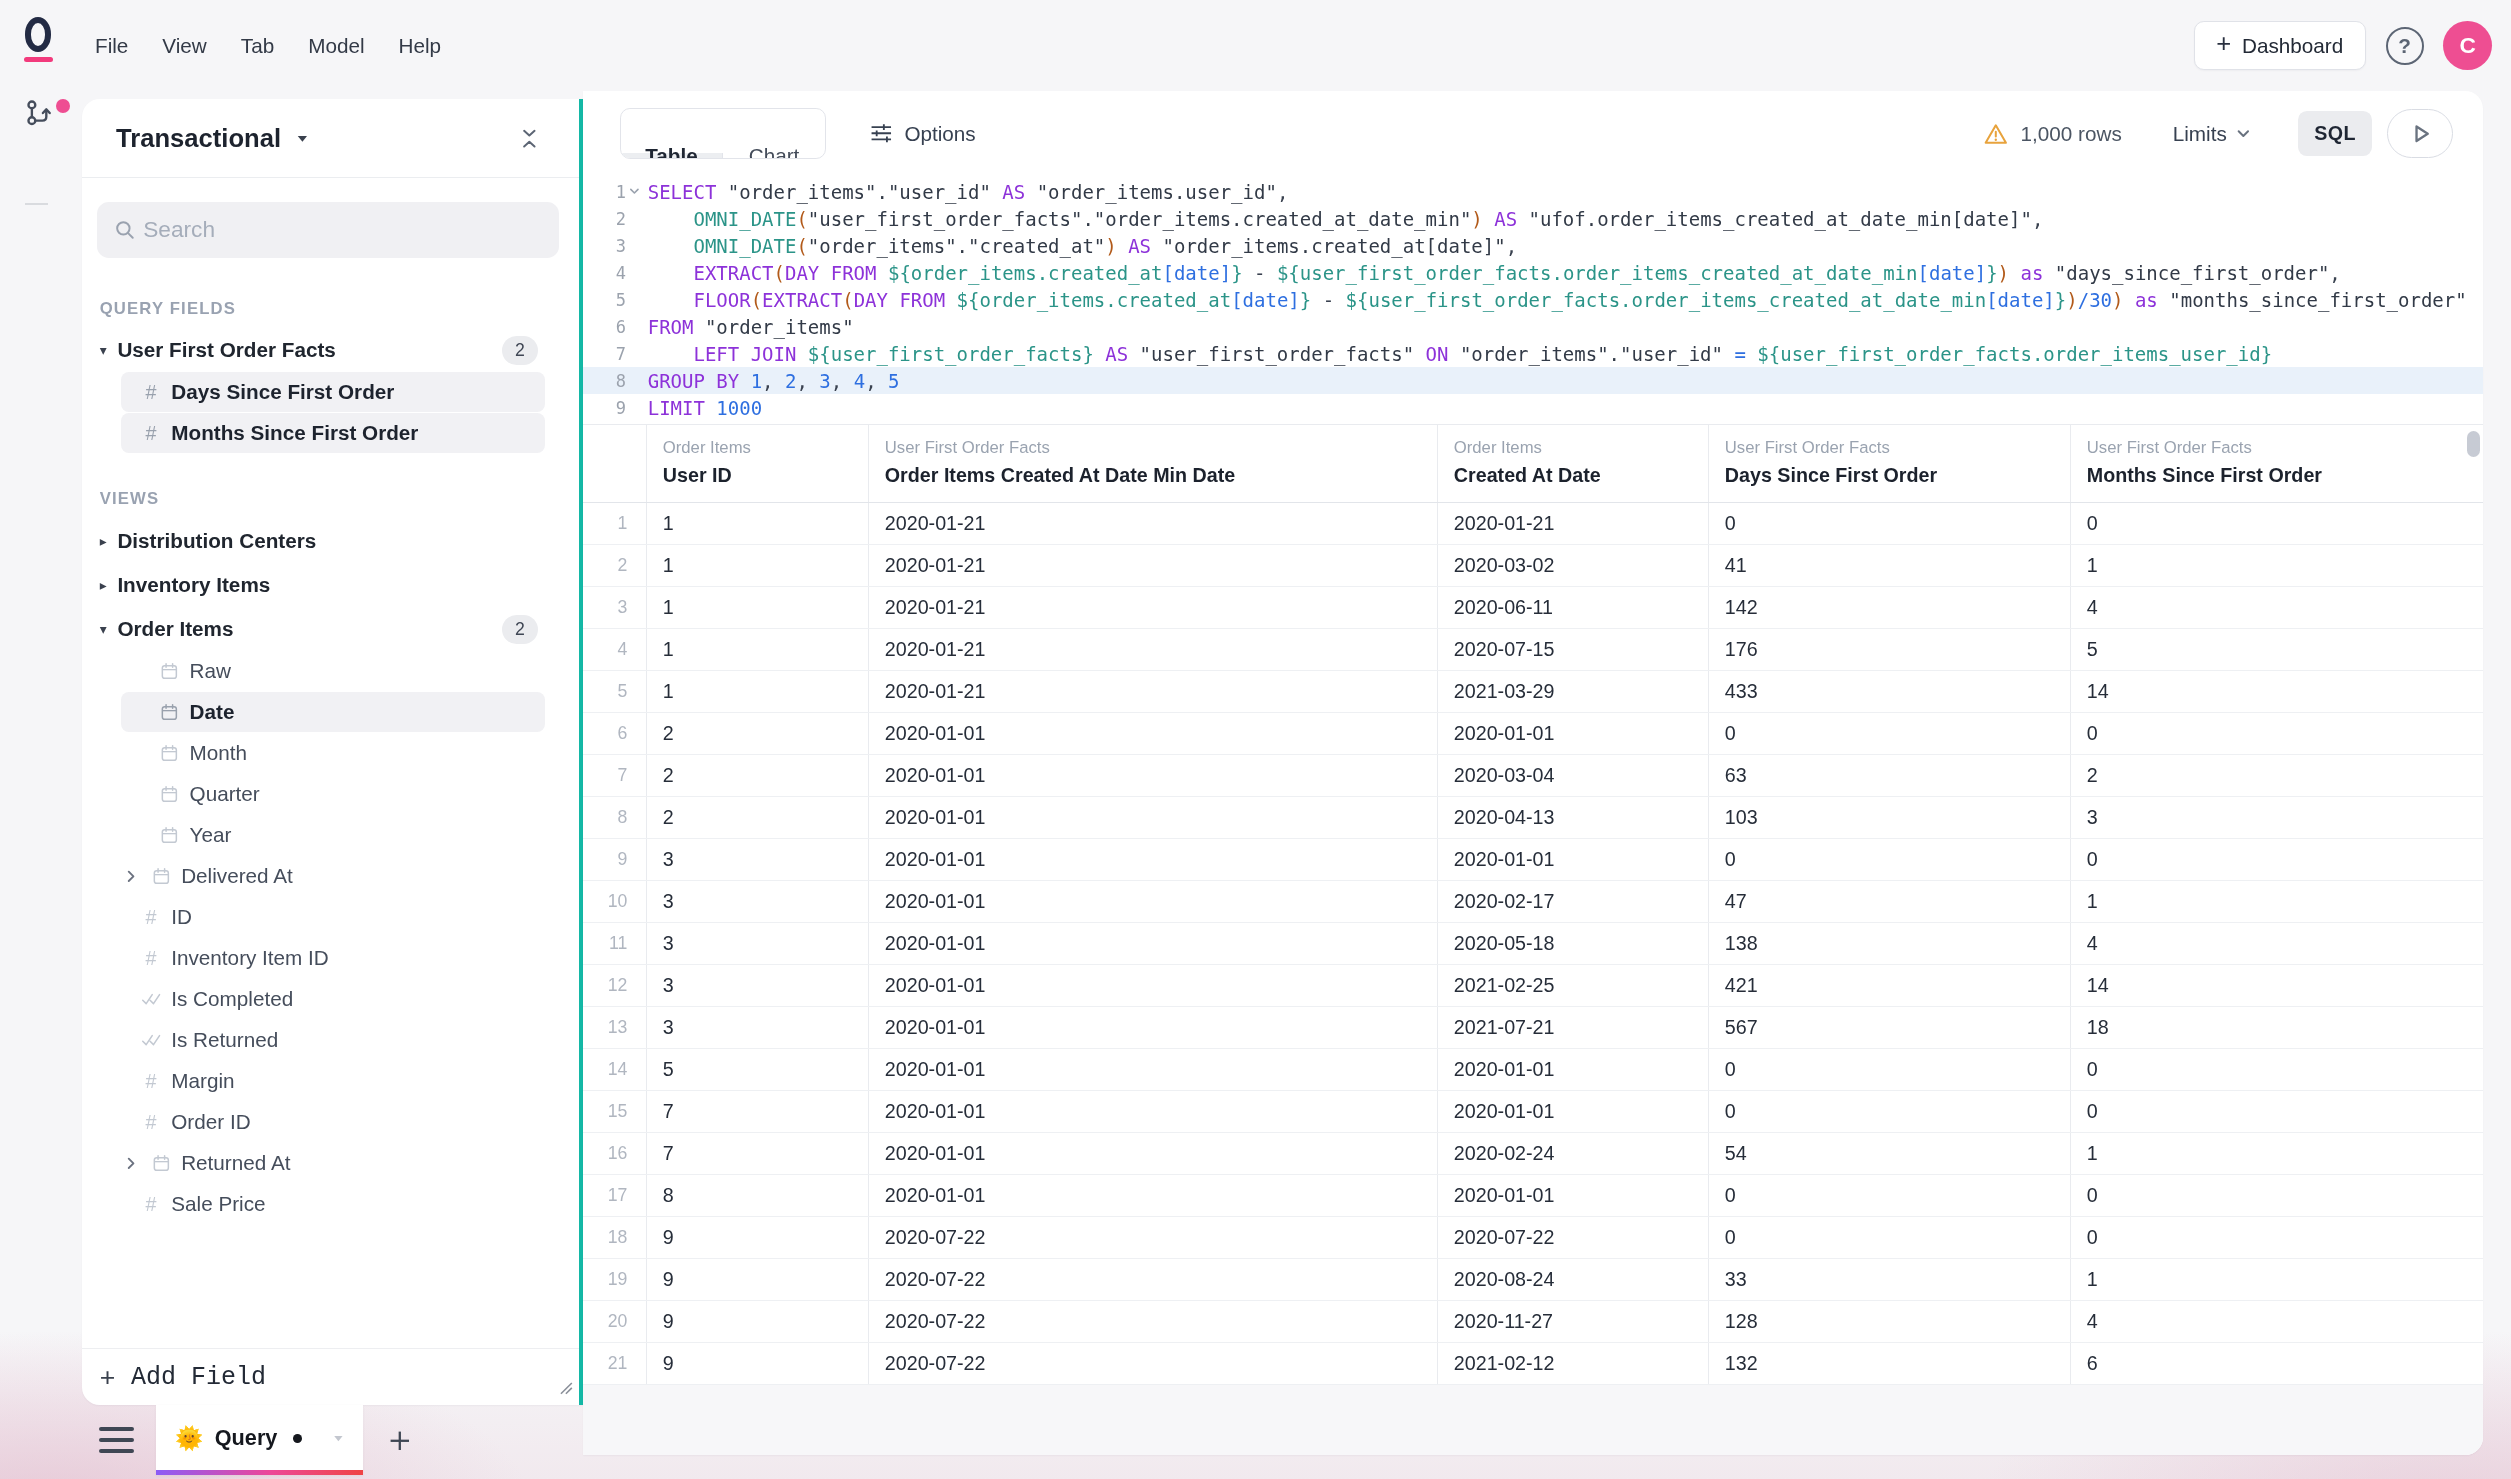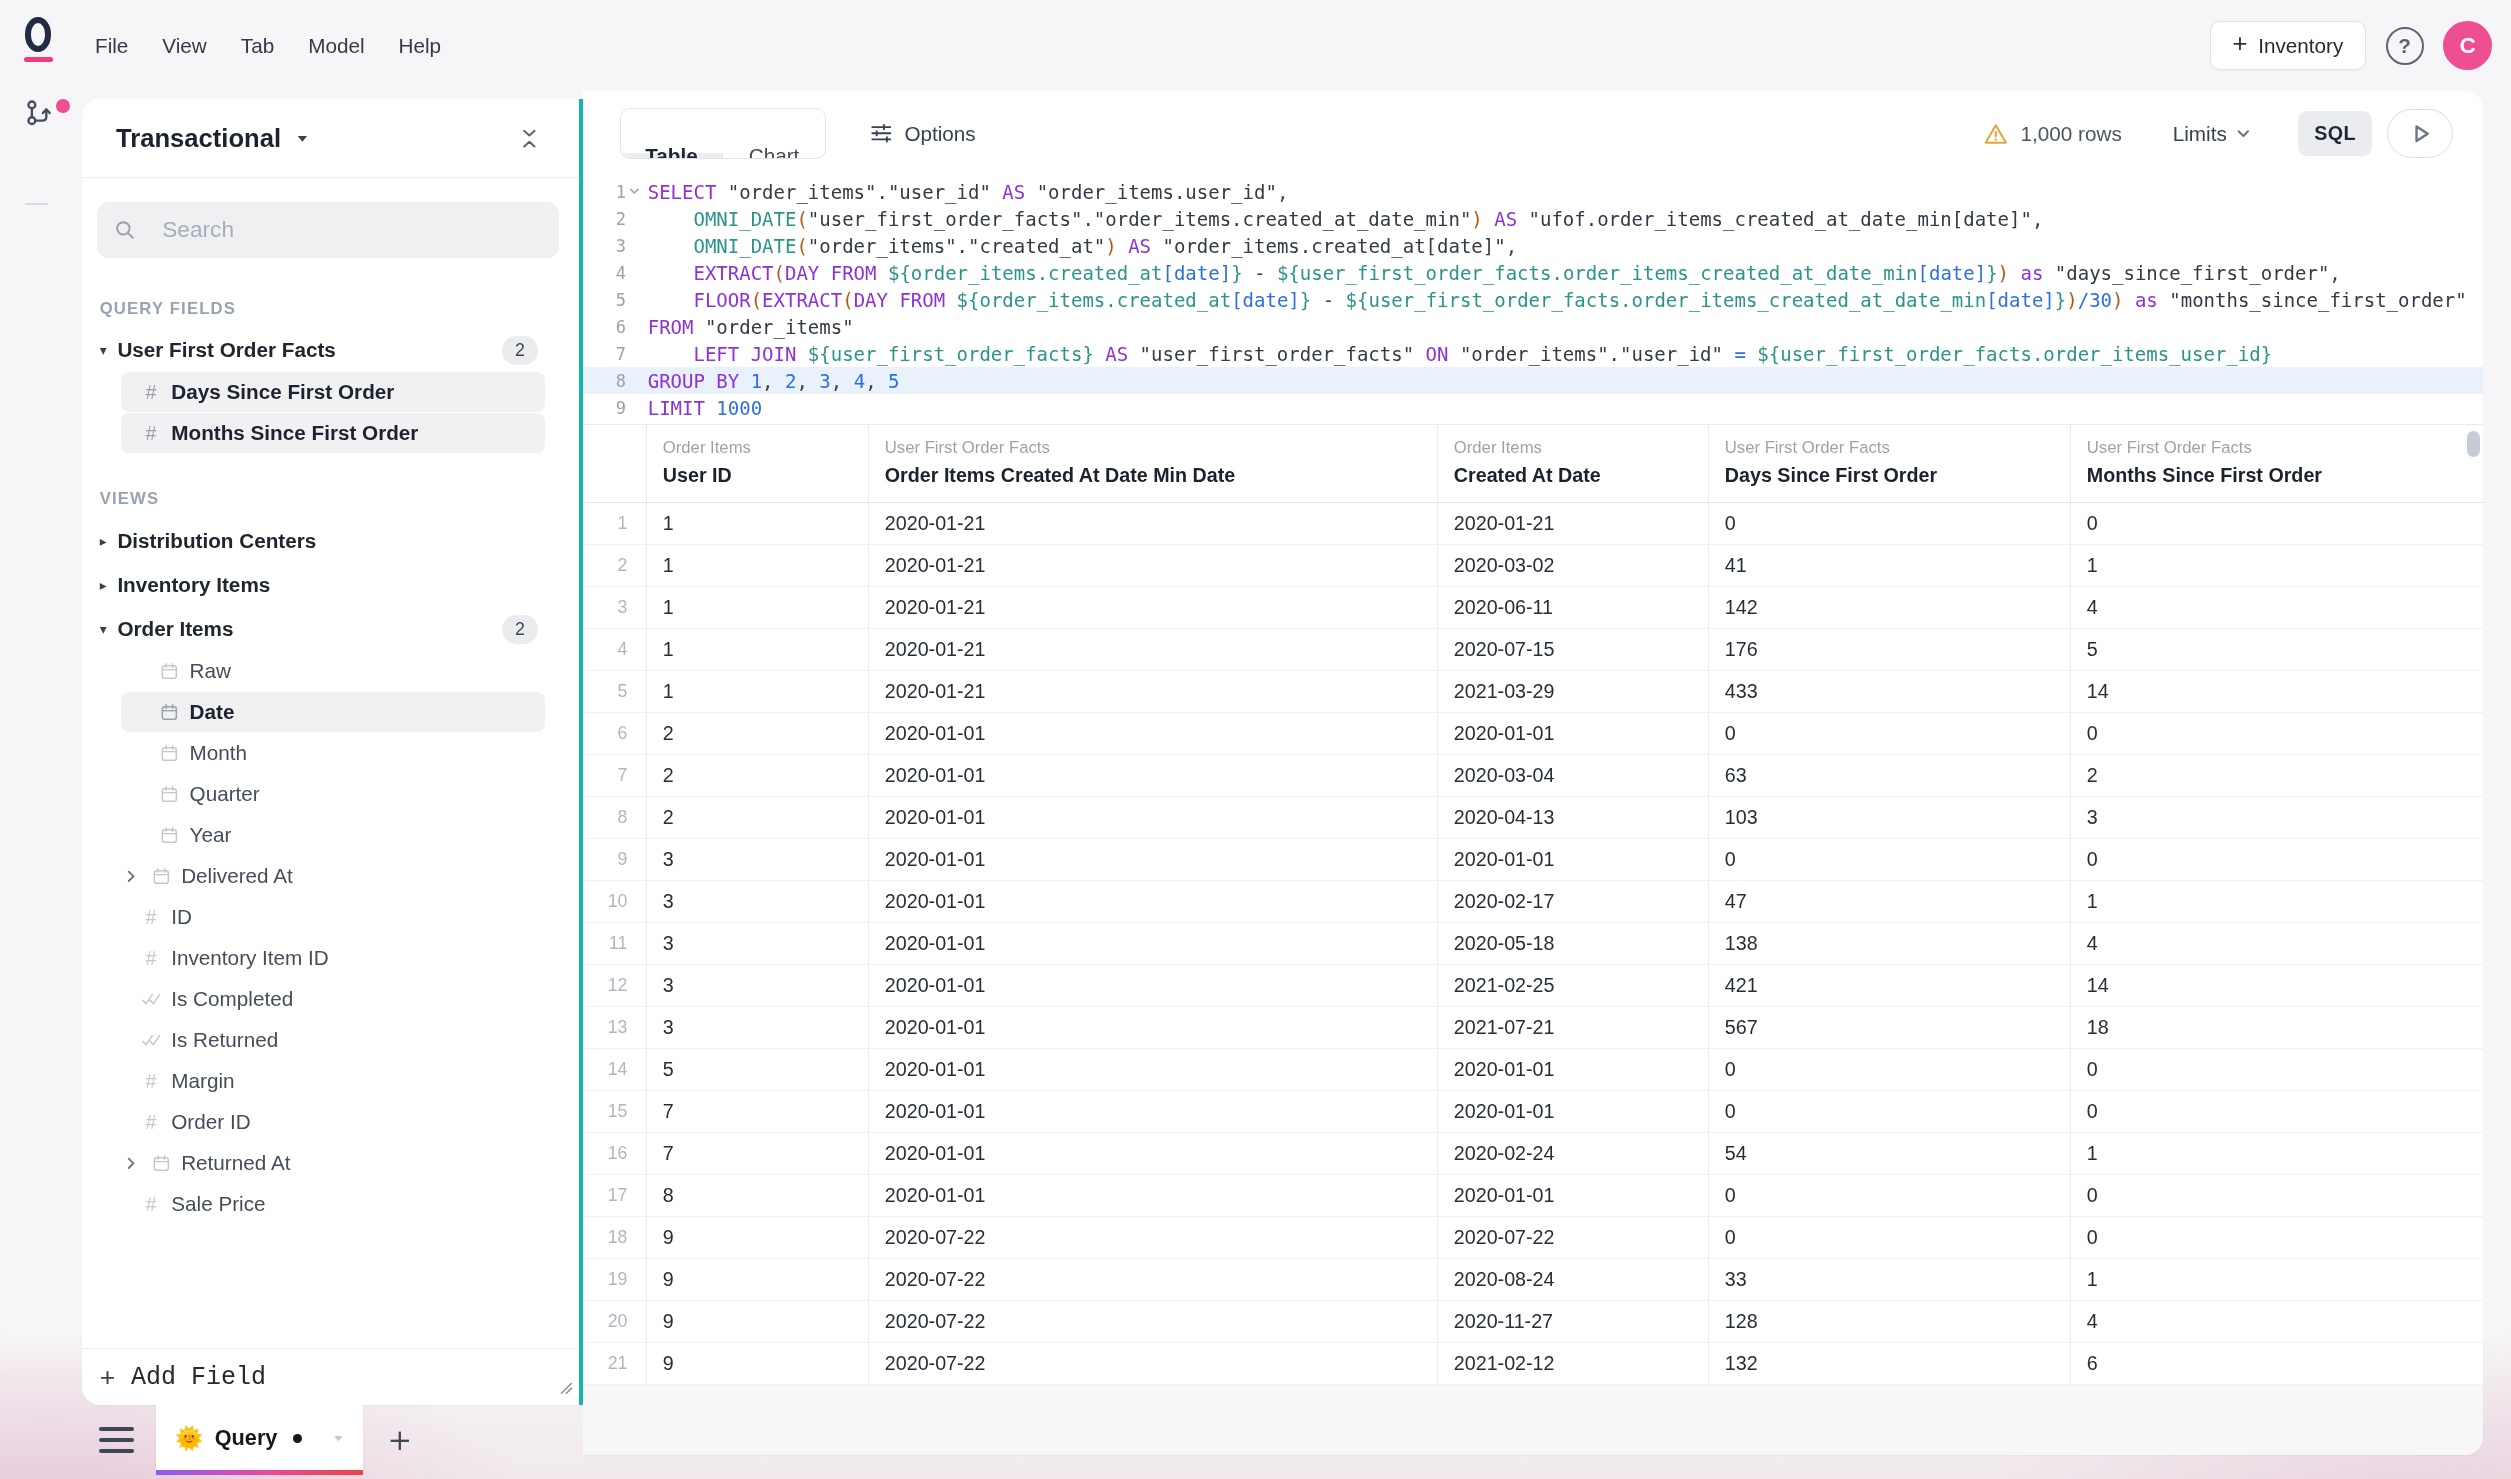--- a/index.html
+++ b/index.html
@@ -32,21 +32,21 @@
   .rail-dot { position:absolute; left:32.5px; top:2px; width:13.8px; height:13.8px; border-radius:50%; background:#ee4e92; }
   .rail-divider { position:absolute; left:24.6px; top:203px; width:23.6px; height:2px; background:#d9dbdf; }
   
   .sidebar-card { position:absolute; left:82px; top:99px; width:501px; height:1306px; background:#fff; border-radius:17.7px 0 0 17.7px; border-right:4px solid #14b8a6; display:flex; flex-direction:column; box-shadow:0 1px 2px rgba(16,24,40,.04); }
   .main-card { position:absolute; left:583px; top:91px; width:1900px; height:1364px; background:#fff; border-radius:0 17.7px 17.7px 0; overflow:hidden; display:flex; flex-direction:column; box-shadow:0 1px 2px rgba(16,24,40,.04); }
   
   .model-row { height:79px; flex:0 0 79px; display:flex; align-items:center; padding:0 41px 0 34px; border-bottom:1px solid #ebedf0; }
   .model-name { font-size:25.6px; font-weight:700; color:#1d232e; }
   .model-caret { margin-left:13.8px; color:#3a414e; display:flex; }
   .collapse-btn { margin-left:auto; color:#5c6574; display:flex; flex-direction:column; gap:1px; }
-  .search-box { flex:0 0 56px; margin:23.6px 19.7px 0 14.8px; background:#f0f0f3; border-radius:11.8px; display:flex; align-items:center; padding:0 17.7px; gap:26px; }
+  .search-box { flex:0 0 56px; margin:23.6px 19.7px 0 14.8px; background:#f0f0f3; border-radius:11.8px; display:flex; align-items:center; padding:0 17.7px; gap:7px; }
   .search-box svg { color:#9aa2af; flex:0 0 auto; }
   .search-box input { border:0; outline:0; background:transparent; font-family:"Liberation Sans",sans-serif; font-size:22.7px; color:#2a313d; width:100%; }
   .search-box input::placeholder { color:#a5adba; }
   .section-label { font-size:16.7px; font-weight:700; letter-spacing:.07em; color:#99a2b1; padding-left:17.7px; }
   .lbl-qf { margin-top:41px; }
   .lbl-views { margin-top:35px; }
   .sb-list { margin-top:9.9px; }
   .sb-group { display:flex; align-items:center; height:44px; padding-left:17.7px; padding-right:41px; }
   .sb-group .tri { width:17.7px; font-size:13.8px; color:#3a414e; flex:0 0 17.7px; }
   .sb-group .glabel { font-size:20.7px; font-weight:700; color:#20262f; }
@@ -126,21 +126,21 @@
   <div class="menus">
     <span class="menu-item">File</span>
     <span class="menu-item">View</span>
     <span class="menu-item">Tab</span>
     <span class="menu-item">Model</span>
     <span class="menu-item">Help</span>
   </div>
   <div class="topbar-right">
     <div class="dash-btn">
       <span class="plus">+</span>
-      <span class="lbl">Inventory</span>
+      <span class="lbl">Dashboard</span>
     </div>
     <div class="help-btn">
         <span>?</span>
       </div>
     <div class="avatar">
         <span>C</span>
       </div>
   </div>
 </div>
 

